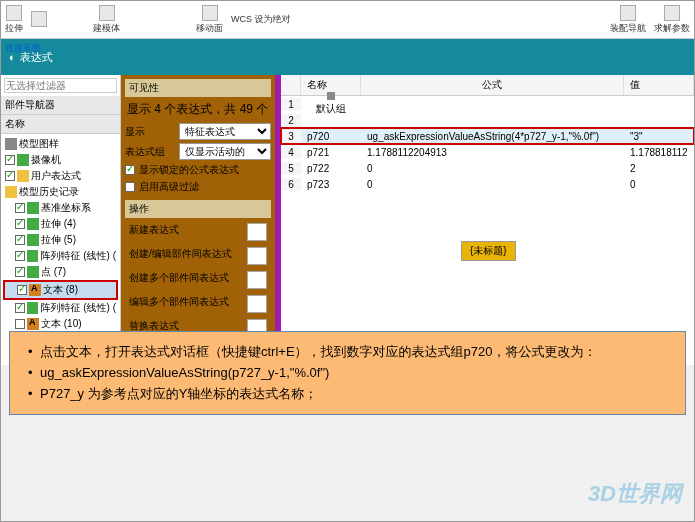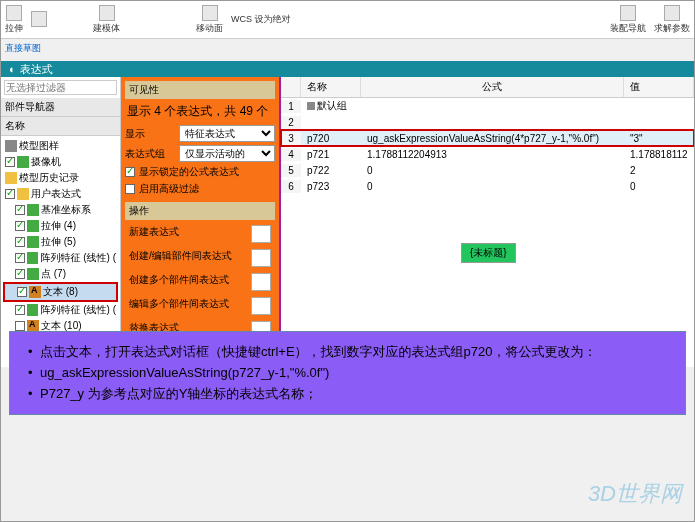--- a/index.html
+++ b/index.html
@@ -2,42 +2,42 @@
 <html><head>
   <meta charset="utf-8">
   <style>
     * { margin: 0; padding: 0; box-sizing: border-box; font-family: "Microsoft YaHei", sans-serif; }
     body { width: 695px; height: 522px; background: #f0f0f0; font-size: 11px; position: relative; overflow: hidden; border: 1px solid #999; }
     
     .top-ribbon { height: 38px; background: #fff; border-bottom: 1px solid #ccc; padding: 2px 4px; display: flex; align-items: center; gap: 8px; }
     .ribbon-item { display: flex; flex-direction: column; align-items: center; font-size: 9px; color: #333; }
     .ribbon-icon { width: 16px; height: 16px; background: #e8e8e8; border: 1px solid #aaa; margin-bottom: 1px; }
     
-    .tab-bar { height: 16px; background: #148a9c; color: #fff; display: flex; align-items: center; padding: 0 8px; font-size: 11px; margin-top: 22px; }
+    .tab-bar { height: 36px; background: #148a9c; color: #fff; display: flex; align-items: center; padding: 0 8px; font-size: 11px; }
     
     .main-area { display: flex; height: 290px; }
     
     .left-panel { width: 120px; background: #fff; border-right: 1px solid #ccc; overflow: hidden; }
     .filter-box { padding: 3px; }
     .filter-input { width: 100%; font-size: 10px; padding: 1px; border: 1px solid #ccc; }
     .nav-header { background: #e8e8e8; padding: 2px 4px; font-size: 10px; border-bottom: 1px solid #ccc; }
     .tree { padding: 2px; }
     .tree-item { padding: 1px 2px; font-size: 10px; display: flex; align-items: center; gap: 2px; white-space: nowrap; }
     .tree-item.indent1 { padding-left: 12px; }
     .tree-item.selected { background: #c5dcf0; border: 2px solid #c00; }
     .checkbox { width: 10px; height: 10px; border: 1px solid #666; display: inline-block; background: #fff; position: relative; }
     .checkbox.checked::after { content: "✓"; position: absolute; top: -3px; left: 0; color: #0a0; font-size: 10px; }
     .tree-icon { width: 12px; height: 12px; display: inline-block; }
     .tree-icon.folder { background: #f0c040; }
     .tree-icon.model { background: #888; }
     .tree-icon.text { background: #d08020; position: relative; }
     .tree-icon.text::after { content: "A"; position: absolute; top: -1px; left: 2px; font-size: 9px; font-weight: bold; }
     .tree-icon.green { background: #4a4; }
     
-    .mid-panel { width: 160px; background: #f97316; border-right: 2px solid #a21caf; padding: 4px; }
+    .mid-panel { width: 160px; background: #a16207; border-right: 6px solid #a21caf; padding: 4px; }
     .section-label { background: #d8c898; padding: 2px 4px; font-size: 10px; margin-bottom: 2px; }
     .mid-row { display: flex; align-items: center; margin: 3px 0; font-size: 10px; gap: 4px; }
     .mid-row label { width: 50px; }
     .mid-select { flex: 1; border: 1px solid #999; padding: 1px; font-size: 10px; background: #fff; }
     .mid-check { display: flex; align-items: center; gap: 4px; margin: 3px 0; font-size: 10px; }
     .action-item { padding: 3px 4px; font-size: 10px; display: flex; align-items: flex-start; justify-content: space-between; }
     .action-icon { width: 20px; height: 18px; border: 1px solid #aaa; background: #fff; }
     
     .right-panel { flex: 1; background: #fff; display: flex; flex-direction: column; }
     .table-header { display: flex; background: #f5f5f5; border-bottom: 1px solid #ccc; font-size: 10px; }
@@ -47,30 +47,30 @@
     .th.formula { flex: 1; text-align: center; }
     .th.value { width: 70px; }
     .table-body { flex: 1; position: relative; }
     .table-row { display: flex; font-size: 10px; height: 16px; align-items: center; }
     .table-row.highlight { outline: 2px solid #c00; outline-offset: -1px; background: #e0f0f8; }
     .td { padding: 1px 6px; }
     .td.num { width: 20px; background: #f5f5f5; text-align: center; }
     .td.name { width: 60px; }
     .td.formula { flex: 1; overflow: hidden; }
     .td.value { width: 70px; }
-    .default-badge { display: inline-flex; align-items: center; gap: 2px; }
+    .default-badge { display: inline-flex; align-items: center; gap: 2px; flex-direction: column; }
     .lock-icon { width: 8px; height: 8px; background: #888; display: inline-block; }
-    .untitled-btn { position: absolute; left: 180px; top: 145px; padding: 2px 8px; border: 1px solid #999; background: #22c55e; font-size: 10px; }
-    
-    .instruction-box { position: absolute; left: 8px; right: 8px; top: 330px; background: #8b5cf6; border: 1px solid #6688aa; padding: 10px 14px; font-size: 13px; line-height: 1.6; }
+    .untitled-btn { position: absolute; left: 180px; top: 145px; padding: 2px 8px; border: 1px solid #999; background: #eab308; font-size: 10px; }
+    
+    .instruction-box { position: absolute; left: 8px; right: 8px; top: 330px; background: #fdba74; border: 1px solid #6688aa; padding: 10px 14px; font-size: 13px; line-height: 1.6; }
     .instruction-box ul { list-style: none; }
     .instruction-box li { padding-left: 16px; position: relative; }
     .instruction-box li::before { content: "•"; position: absolute; left: 4px; }
     
-    .watermark { position: absolute; right: 12px; bottom: 12px; font-size: 22px; font-weight: normal; color: rgba(100,180,220,0.5); font-style: italic; }
+    .watermark { position: absolute; right: 12px; bottom: 12px; font-size: 22px; font-weight: bold; color: rgba(100,180,220,0.5); font-style: italic; }
   </style>
 </head>
 <body>
 
 <div class="top-ribbon">
   <div class="ribbon-item">
       <div class="ribbon-icon"></div>
       <span>拉伸</span>
     </div>
   <div class="ribbon-item">
@@ -117,27 +117,27 @@
         <div class="tree-item indent0">
           <span class="tree-icon model"></span>
           <span>模型图样</span>
         </div>
         <div class="tree-item indent0">
           <span class="checkbox checked"></span>
           <span class="tree-icon green"></span>
           <span>摄像机</span>
         </div>
         <div class="tree-item indent0">
+          <span class="checkbox checked"></span>
+          <span class="tree-icon folder"></span>
+          <span>用户表达式</span>
+        </div>
+        <div class="tree-item indent0">
           <span class="tree-icon folder"></span>
           <span>模型历史记录</span>
-        </div>
-        <div class="tree-item indent0">
-          <span class="checkbox checked"></span>
-          <span class="tree-icon folder"></span>
-          <span>用户表达式</span>
         </div>
         <div class="tree-item indent1">
           <span class="checkbox checked"></span>
           <span class="tree-icon green"></span>
           <span>基准坐标系</span>
         </div>
         <div class="tree-item indent1">
           <span class="checkbox checked"></span>
           <span class="tree-icon green"></span>
           <span>拉伸 (4)</span>

